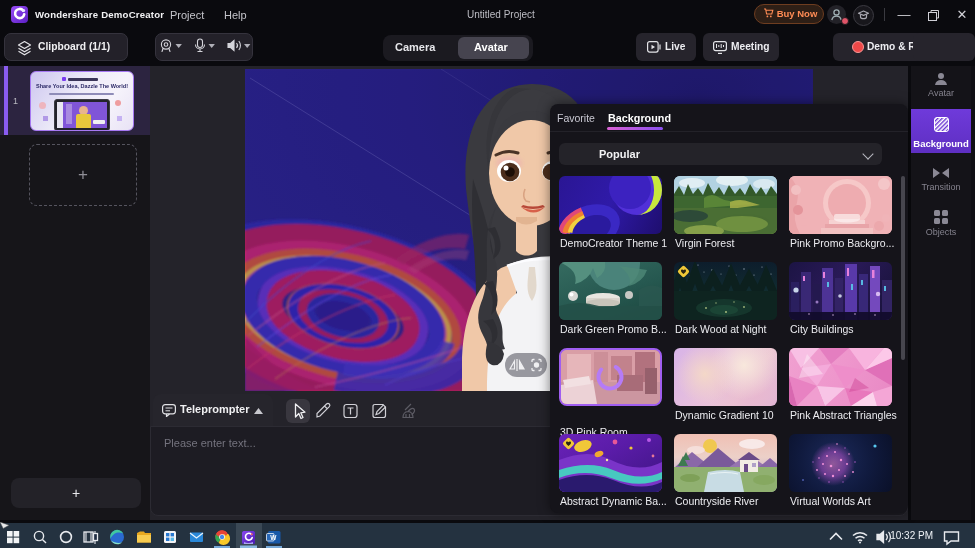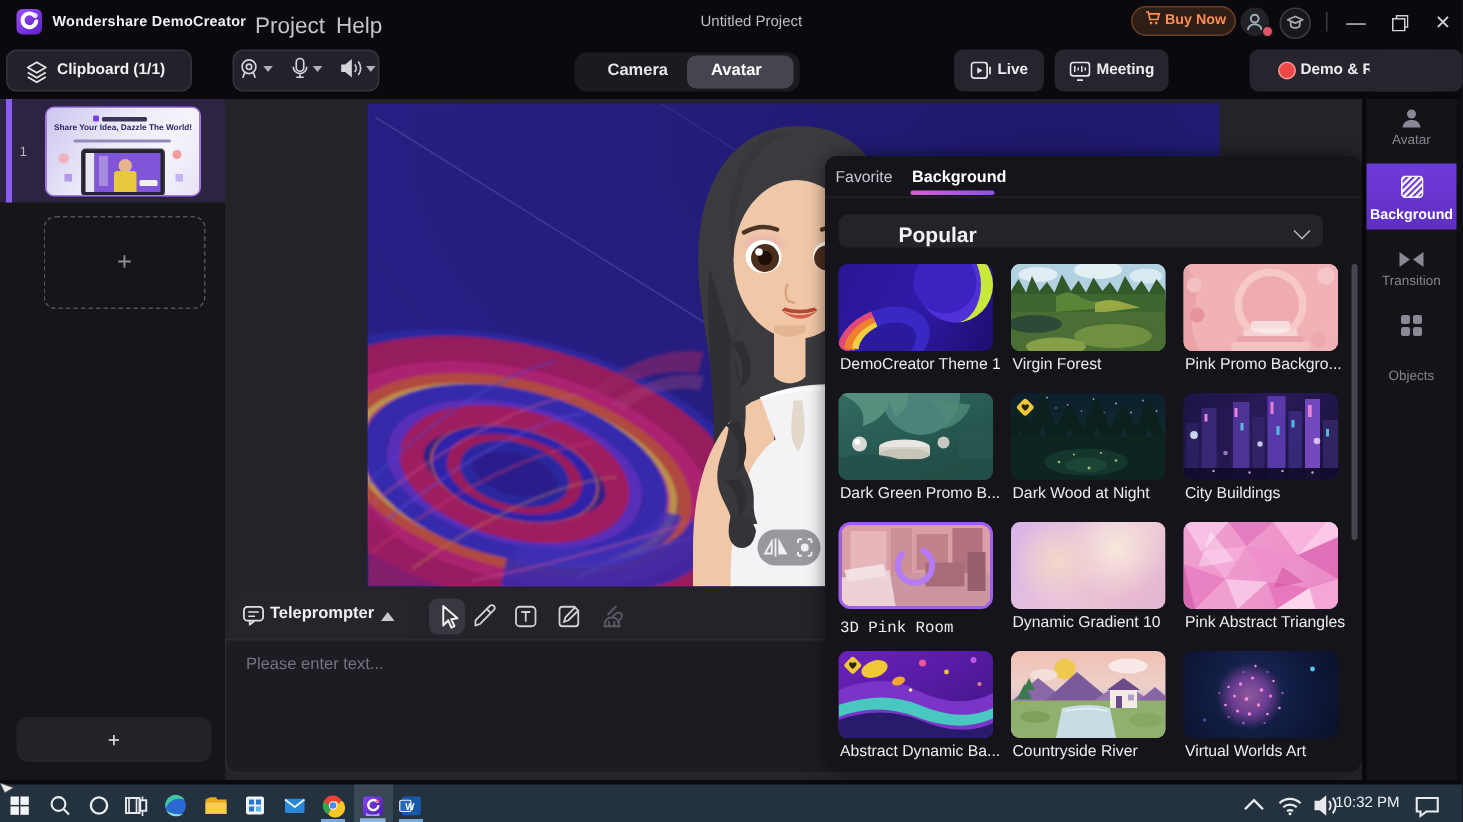--- a/index.html
+++ b/index.html
@@ -3,21 +3,21 @@
 <meta charset="utf-8">
 <style>
 html,body{margin:0;padding:0;}
 body{width:975px;height:548px;background:#0a0a0e;font-family:"Liberation Sans",sans-serif;position:relative;overflow:hidden;}
 .abs{position:absolute;}
 
 #titlebar{left:0;top:0;width:975px;height:30px;background:#0a0a0e;}
 .tlogo{left:11px;top:6px;width:17px;height:17px;border-radius:4px;background:linear-gradient(135deg,#9a4df8,#5c1fc4);}
 .tlogo svg{position:absolute;left:0;top:0;}
 .appname{left:35px;top:9px;font-size:9.6px;font-weight:bold;color:#f2f2f4;letter-spacing:.2px;}
-.menu{font-size:15px;color:#c4c4ca;top:9px;}
+.menu{font-size:11px;color:#c4c4ca;top:9px;}
 #unt{left:467px;top:9px;font-size:10px;color:#bdbdc4;}
 #buynow{left:754px;top:4px;width:66px;height:18px;border:1px solid #6e3d20;border-radius:11px;background:#2e1f16;color:#ff8c55;font-size:9.5px;font-weight:bold;line-height:18px;text-align:center;padding-left:2px;}
 .circbtn{width:19px;height:19px;border-radius:50%;top:5px;}
 #userbtn{left:827px;background:#232228;}
 #hatbtn{left:853px;background:#18171c;border:1px solid #3c3b42;}
 #reddot{left:841px;top:17px;width:6px;height:6px;border-radius:50%;background:#e05468;border:1px solid #1a1a1e;}
 #vsep{left:884px;top:8px;width:1px;height:13px;background:#3a3a40;}
 .winbtn{top:0px;width:28px;height:30px;color:#d0d0d6;text-align:center;line-height:30px;font-size:13px;}
 
 .tbtn{background:#232129;border:1px solid #35333d;border-radius:7px;box-sizing:border-box;}
@@ -50,21 +50,21 @@
 #telebody{left:150px;top:426px;width:758px;height:90px;background:#1d1c23;border-radius:0 0 8px 8px;border:1px solid #2c2b33;box-sizing:border-box;padding-left:42px;}
 #telebody span{position:absolute;left:13px;top:10px;font-size:11px;color:#74737e;}
 #curbox{left:286px;background:#39373f;border-radius:6px;}
 
 #overlay{left:550px;top:104px;width:358px;height:409px;background:#15141a;border-radius:8px;box-shadow:0 0 12px rgba(0,0,0,.5);}
 #tabfav{left:7px;top:8px;font-size:10.5px;color:#c9c8d2;}
 #tabbg{left:58px;top:7.5px;font-size:10.8px;font-weight:bold;color:#fff;}
 #tabline{left:57px;top:23px;width:56px;height:3px;border-radius:2px;background:linear-gradient(90deg,#d95fd2,#8b50f0);}
 #tabdiv{left:0;top:27px;width:358px;height:1px;background:#232229;}
 #popular{left:9px;top:39px;width:323px;height:22px;background:#242329;border-radius:6px;}
-#popular span{position:absolute;left:12px;top:5px;font-size:14px;font-weight:bold;color:#f2f2f4;padding-left:28px;}
+#popular span{position:absolute;left:12px;top:5px;font-size:11px;font-weight:bold;color:#f2f2f4;padding-left:28px;}
 #popular i{position:absolute;right:10px;top:7px;width:7px;height:7px;border-right:1.5px solid #b8b8c0;border-bottom:1.5px solid #b8b8c0;transform:rotate(45deg);font-style:normal;}
 .cell{width:103px;height:58px;border-radius:6px;overflow:hidden;}
 .clabel{font-size:10.5px;color:#ececf0;white-space:nowrap;}
 .badge{position:absolute;left:3px;top:3px;width:13px;height:13px;}
 #scroll{left:351px;top:72px;width:4px;height:184px;background:#47464e;border-radius:2px;}
 
 #sidebar{left:911px;top:66px;width:64px;height:454px;background:#141318;}
 .sbitem{left:0;width:60px;text-align:center;color:#85838e;font-size:9px;}
 #sbsel{left:0;top:43px;width:60px;height:44px;background:linear-gradient(180deg,#6f3ada,#5e2fc2);}
 #sbsel .lbl{position:absolute;left:0;width:60px;top:29px;text-align:center;color:#fff;font-size:9.5px;font-weight:bold;}
@@ -128,21 +128,21 @@
   </g>
   <g fill="#b0b0b8">
         <path d="M19.5 10 l3.2 4 3.2 -4Z"></path>
         <path d="M52.5 10 l3.2 4 3.2 -4Z"></path>
         <path d="M88 10 l3.2 4 3.2 -4Z"></path>
       </g>
 </svg>
   </div>
 <div class="abs" id="toggle">
     <div class="abs" id="avpill"></div>
-    <div class="abs togtxt" style="left:22px;">Camera</div>
+    <div class="abs togtxt" style="left:12px;">Camera</div>
     <div class="abs togtxt" style="left:91px;color:#fff;">Avatar</div>
   </div>
 <div class="abs actbtn" style="left:636px;width:60px;" id="livebtn">
     <svg width="14" height="12" viewBox="0 0 14 12" style="position:absolute;left:11px;top:8px;">
       <rect x="0.6" y="0.6" width="10.5" height="10.5" rx="2" fill="none" stroke="#e4e4e8" stroke-width="1.2"></rect>
       <path d="M4.5 3.8 L8 6 L4.5 8.2Z" fill="#e4e4e8"></path>
       <path d="M13 3.5 L13 8.5" stroke="#e4e4e8" stroke-width="1.2"></path>
     </svg>
     <span style="left:29px;">Live</span>
   </div>
@@ -498,21 +498,21 @@
           <polygon points="84,44 103,38 103,58 88,58" fill="#f4a6d6"></polygon>
           <polygon points="62,58 84,44 88,58" fill="#fcd4ec"></polygon>
           <polygon points="0,28 8,58 0,58" fill="#d868b0"></polygon>
           <polygon points="95,0 103,0 103,10 76,22" fill="#fcc8e8"></polygon>
           <polygon points="8,58 36,58 28,38" fill="#f09ed0"></polygon>
           <polygon points="18,6 34,26 10,30" fill="#fff" opacity=".35"></polygon>
           <polygon points="66,30 80,40 60,44" fill="#d04898" opacity=".5"></polygon>
         </g>
       </svg>
   </div>
-  <div class="abs clabel" style="left:10px;top:309px;font-family:Liberation Mono, monospace;">3D Pink Room</div>
+  <div class="abs clabel" style="left:10px;top:322px;">3D Pink Room</div>
   <div class="abs clabel" style="left:125px;top:305px;">Dynamic Gradient 10</div>
   <div class="abs clabel" style="left:240px;top:305px;">Pink Abstract Triangles</div>
 
   <div class="abs cell" style="left:9px;top:330px;background:linear-gradient(150deg,#6a22b8 0%,#5a1ca8 40%,#3c1480 100%);">
     <svg width="103" height="58" viewBox="0 0 103 58">
         <path d="M0 26 Q30 14 52 26 Q80 40 103 28 L103 58 L0 58 Z" fill="#7a34c8"></path>
         <path d="M0 36 Q30 26 54 36 Q82 48 103 38 L103 45 Q80 55 52 44 Q26 34 0 44 Z" fill="#48c8c0"></path>
         <path d="M0 46 Q28 36 54 46 Q82 58 103 48 L103 58 L0 58 Z" fill="#2a1a6e"></path>
         <ellipse cx="24" cy="12" rx="9" ry="5.5" transform="rotate(-18 24 12)" fill="#f0c838"></ellipse>
         <ellipse cx="40" cy="20" rx="4.5" ry="2.8" transform="rotate(-18 40 20)" fill="#f0a830"></ellipse>
@@ -618,21 +618,21 @@
     </svg>
   <div class="abs sbitem" style="top:116px;">Transition</div>
   <svg class="abs" width="14" height="14" viewBox="0 0 14 14" style="left:23px;top:144px;">
       <g fill="#8a8894">
         <rect width="6" height="6" rx="1.5"></rect>
         <rect x="8" width="6" height="6" rx="1.5"></rect>
         <rect y="8" width="6" height="6" rx="1.5"></rect>
         <rect x="8" y="8" width="6" height="6" rx="1.5"></rect>
       </g>
     </svg>
-  <div class="abs sbitem" style="top:161px;margin-top:18px;">Objects</div>
+  <div class="abs sbitem" style="top:161px;">Objects</div>
 </div>
 
 <div class="abs" id="taskbar">
 <div style="position:absolute;left:236px;top:0;width:26px;height:25px;background:#3a4855;"></div>
     <svg width="10" height="8" viewBox="0 0 10 8" style="position:absolute;left:0;top:-1px;">
       <path d="M0 0 L9 3.2 L3.2 6.5 Z" fill="#e8eaec" stroke="#555" stroke-width=".5"></path>
     </svg>
 <svg width="975" height="28" viewBox="0 0 975 28" style="position:absolute;left:0;top:0;">
   <g fill="#f2f4f6">
         <rect x="7" y="8" width="5.6" height="5.6"></rect>

